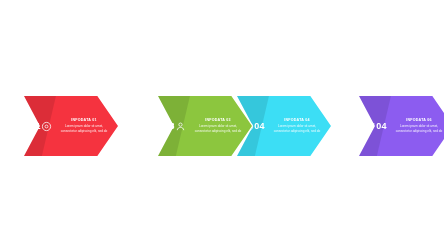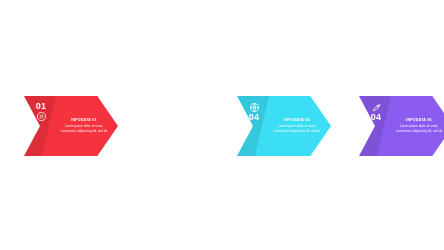--- a/index.html
+++ b/index.html
@@ -54,23 +54,23 @@
     background: #000000;
   }
 
   .chevron-stub {
     position: absolute;
     left: 4px;
     top: 0;
     width: 26px;
     height: 100%;
     display: flex;
-    flex-direction: column;
+    flex-direction: row;
     align-items: center;
-    justify-content: flex-start;
+    justify-content: center;
     padding: 6px 0 6px 0;
     box-sizing: border-box;
   }
 
   .step-number {
     color: #ffffff;
     font-size: 9px;
     font-weight: bold;
     line-height: 1;
     letter-spacing: 0.2px;
@@ -135,20 +135,38 @@
               <circle cx="12" cy="12" r="9"></circle>
               <circle cx="12" cy="12" r="3.2"></circle>
             </svg>
           </span>
         </div>
         <div class="chevron-body">
           <div class="body-title">INFODATA 01</div>
           <div class="body-text">Lorem ipsum dolor sit amet, consectetur adipiscing elit, sed do</div>
         </div>
       </div>
+      <div class="chevron-step" style="left: 158px; z-index: 18;">
+        <div class="chevron-shape" style="background: rgb(140, 198, 62);">
+          <div class="chevron-fold"></div>
+        </div>
+        <div class="chevron-stub">
+          <div class="step-number">03</div>
+          <span class="step-icon">
+            <svg viewBox="0 0 24 24" fill="none" stroke="#ffffff" stroke-width="1.7">
+              <circle cx="12" cy="8" r="3.6"></circle>
+              <path d="M5 20c0-3.8 3.1-6 7-6s7 2.2 7 6"></path>
+            </svg>
+          </span>
+        </div>
+        <div class="chevron-body">
+          <div class="body-title">INFODATA 03</div>
+          <div class="body-text">Lorem ipsum dolor sit amet, consectetur adipiscing elit, sed do</div>
+        </div>
+      </div>
       <div class="chevron-step" style="left: 237px; z-index: 17;">
         <div class="chevron-shape" style="background: rgb(60, 222, 245);">
           <div class="chevron-fold"></div>
         </div>
         <div class="chevron-stub">
           <span class="step-icon">
             <svg viewBox="0 0 24 24" fill="none" stroke="#ffffff" stroke-width="1.7">
               <circle cx="12" cy="12" r="9"></circle>
               <path d="M3 12h18"></path>
               <path d="M12 3c2.6 3 2.6 15 0 18"></path>

